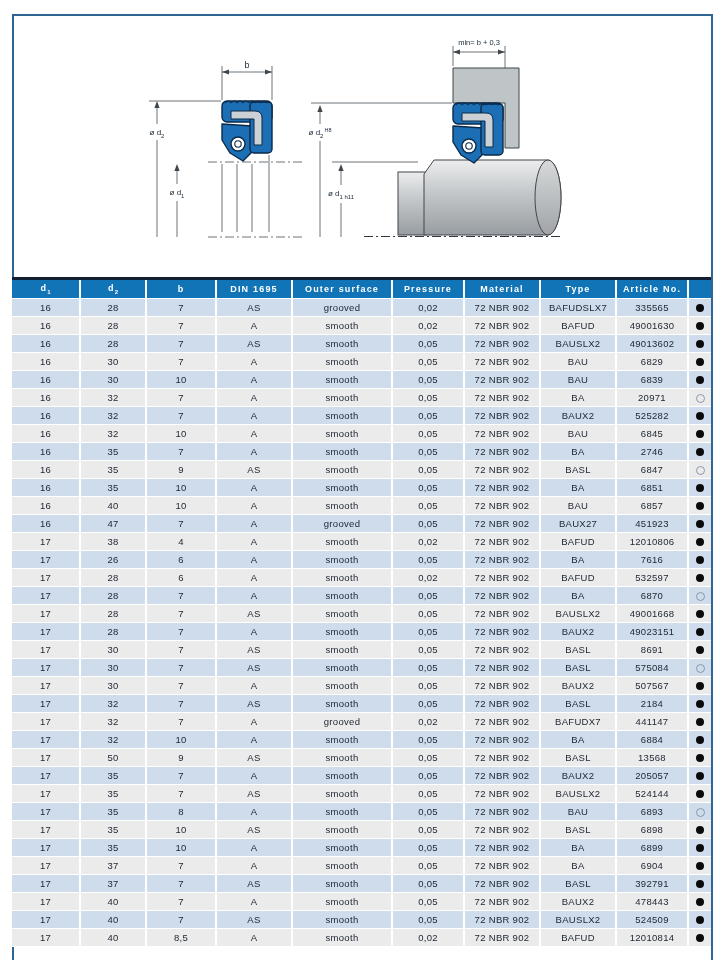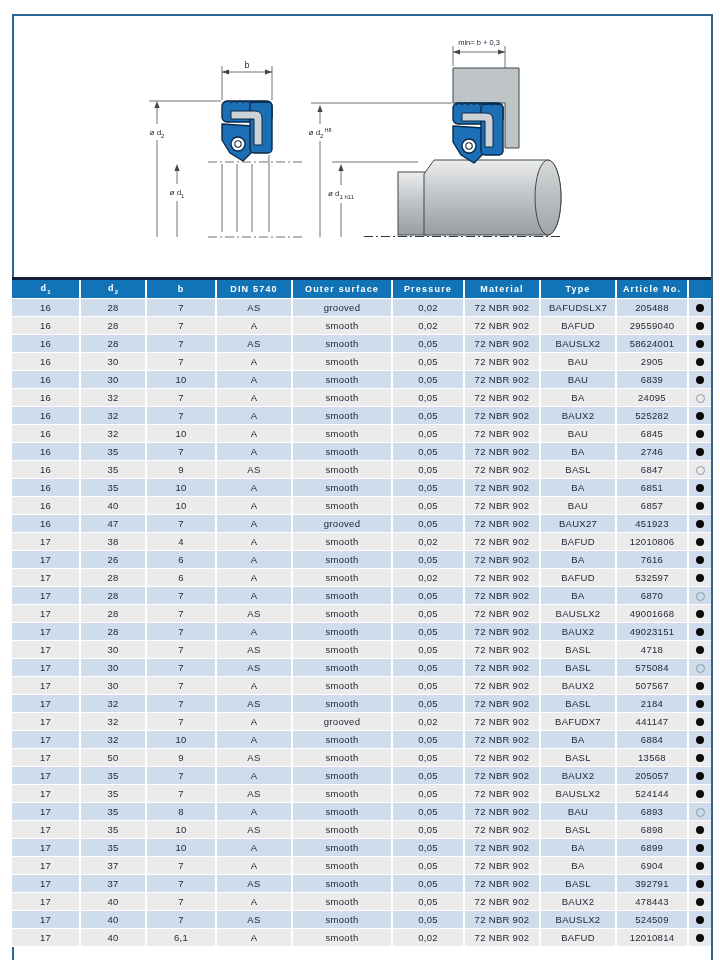--- a/index.html
+++ b/index.html
@@ -121,76 +121,76 @@
           <col style="width:76px">
           <col style="width:76px">
         <col style="width:72px">
           <col style="width:23px">
       </colgroup>
       <thead>
         <tr>
           <th><span>d</span><sub>1</sub></th>
           <th><span>d</span><sub>2</sub></th>
           <th><span>b</span></th>
-          <th><span>DIN 5740</span></th>
+          <th><span>DIN 1695</span></th>
           <th><span>Outer surface</span></th>
           <th><span>Pressure</span></th>
           <th><span>Material</span></th>
           <th><span>Type</span></th>
           <th><span>Article No.</span></th>
           <th><span></span></th>
         </tr>
       </thead>
       <tbody>
           <tr class="rb">
             <td>16</td>
             <td>28</td>
             <td>7</td>
             <td>AS</td>
             <td>grooved</td>
             <td>0,02</td>
             <td>72 NBR 902</td>
             <td>BAFUDSLX7</td>
-            <td>205488</td>
+            <td>335565</td>
             <td><span class="dot"></span></td>
           </tr>
           <tr class="rg">
             <td>16</td>
             <td>28</td>
             <td>7</td>
             <td>A</td>
             <td>smooth</td>
             <td>0,02</td>
             <td>72 NBR 902</td>
             <td>BAFUD</td>
-            <td>29559040</td>
+            <td>49001630</td>
             <td><span class="dot"></span></td>
           </tr>
           <tr class="rb">
             <td>16</td>
             <td>28</td>
             <td>7</td>
             <td>AS</td>
             <td>smooth</td>
             <td>0,05</td>
             <td>72 NBR 902</td>
             <td>BAUSLX2</td>
-            <td>58624001</td>
+            <td>49013602</td>
             <td><span class="dot"></span></td>
           </tr>
           <tr class="rg">
             <td>16</td>
             <td>30</td>
             <td>7</td>
             <td>A</td>
             <td>smooth</td>
             <td>0,05</td>
             <td>72 NBR 902</td>
             <td>BAU</td>
-            <td>2905</td>
+            <td>6829</td>
             <td><span class="dot"></span></td>
           </tr>
           <tr class="rb">
             <td>16</td>
             <td>30</td>
             <td>10</td>
             <td>A</td>
             <td>smooth</td>
             <td>0,05</td>
             <td>72 NBR 902</td>
@@ -200,21 +200,21 @@
           </tr>
           <tr class="rg">
             <td>16</td>
             <td>32</td>
             <td>7</td>
             <td>A</td>
             <td>smooth</td>
             <td>0,05</td>
             <td>72 NBR 902</td>
             <td>BA</td>
-            <td>24095</td>
+            <td>20971</td>
             <td><span class="dot open"></span></td>
           </tr>
           <tr class="rb">
             <td>16</td>
             <td>32</td>
             <td>7</td>
             <td>A</td>
             <td>smooth</td>
             <td>0,05</td>
             <td>72 NBR 902</td>
@@ -368,21 +368,21 @@
           </tr>
           <tr class="rg">
             <td>17</td>
             <td>30</td>
             <td>7</td>
             <td>AS</td>
             <td>smooth</td>
             <td>0,05</td>
             <td>72 NBR 902</td>
             <td>BASL</td>
-            <td>4718</td>
+            <td>8691</td>
             <td><span class="dot"></span></td>
           </tr>
           <tr class="rb">
             <td>17</td>
             <td>30</td>
             <td>7</td>
             <td>AS</td>
             <td>smooth</td>
             <td>0,05</td>
             <td>72 NBR 902</td>
@@ -554,21 +554,21 @@
             <td>smooth</td>
             <td>0,05</td>
             <td>72 NBR 902</td>
             <td>BAUSLX2</td>
             <td>524509</td>
             <td><span class="dot"></span></td>
           </tr>
           <tr class="rg">
             <td>17</td>
             <td>40</td>
-            <td>6,1</td>
+            <td>8,5</td>
             <td>A</td>
             <td>smooth</td>
             <td>0,02</td>
             <td>72 NBR 902</td>
             <td>BAFUD</td>
             <td>12010814</td>
             <td><span class="dot"></span></td>
           </tr>
         </tbody>
     </table>

